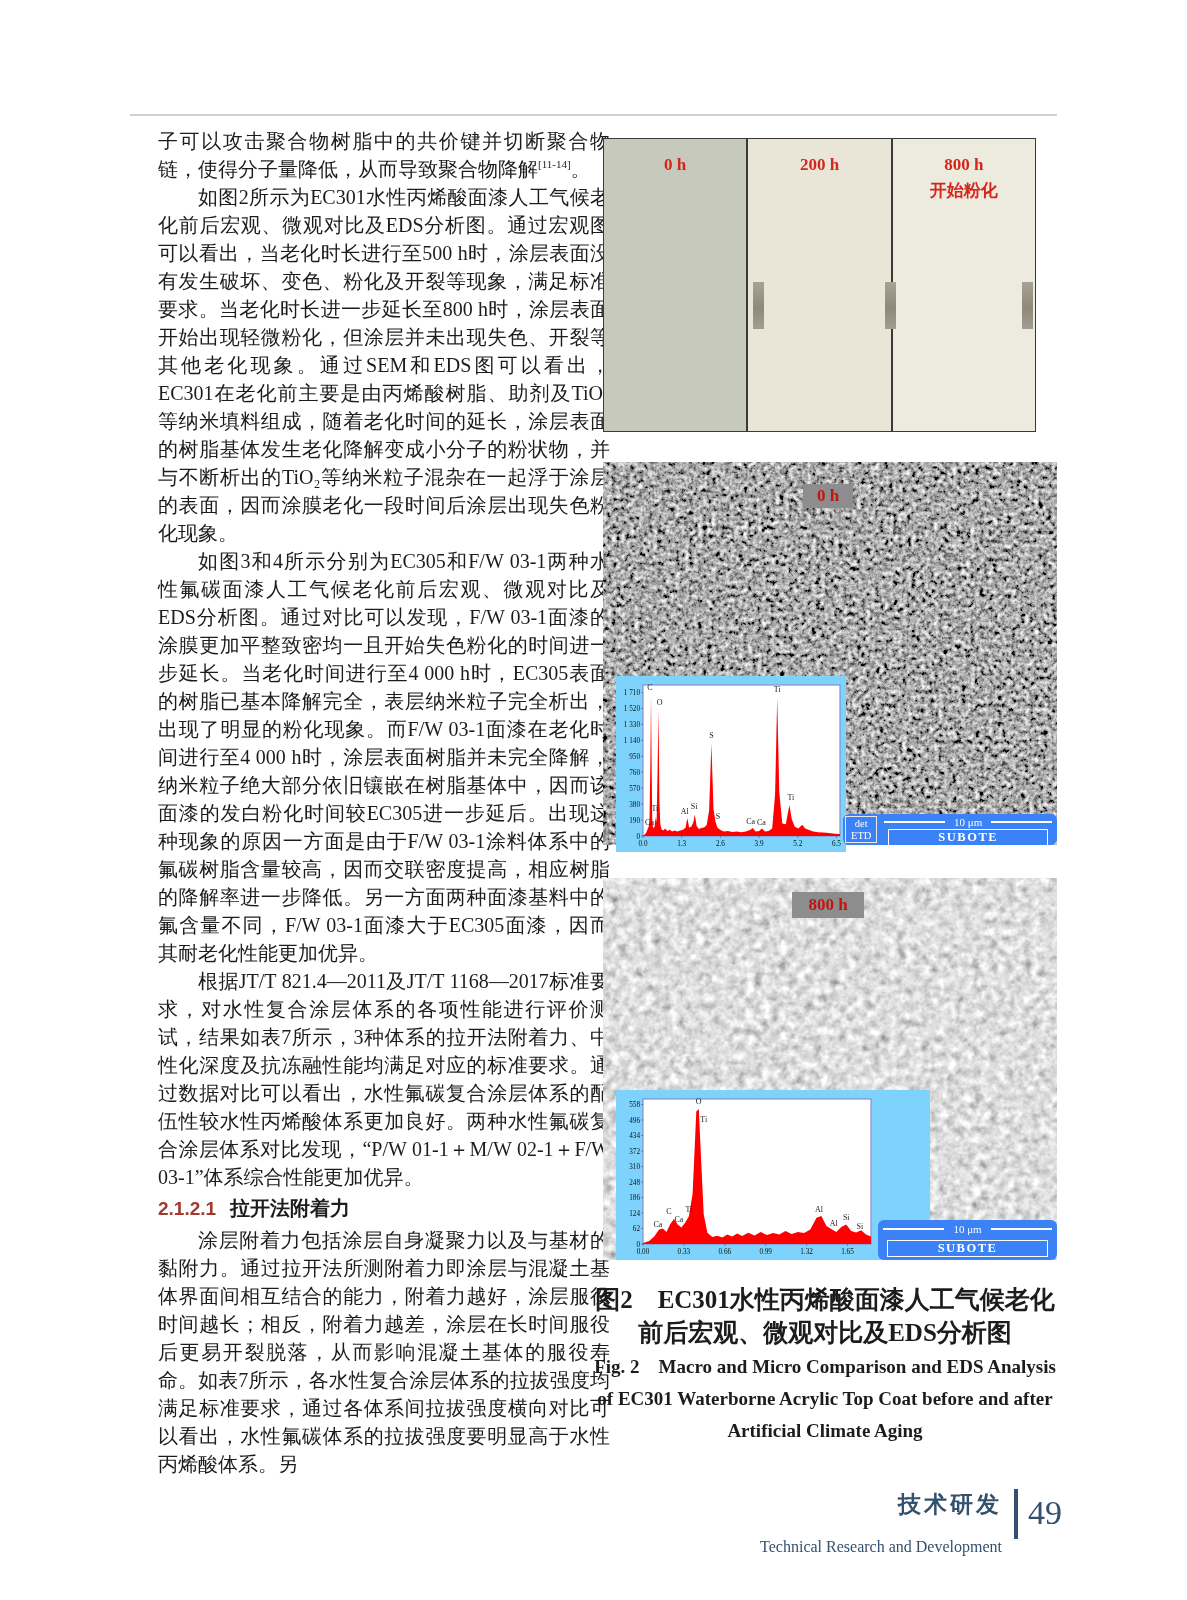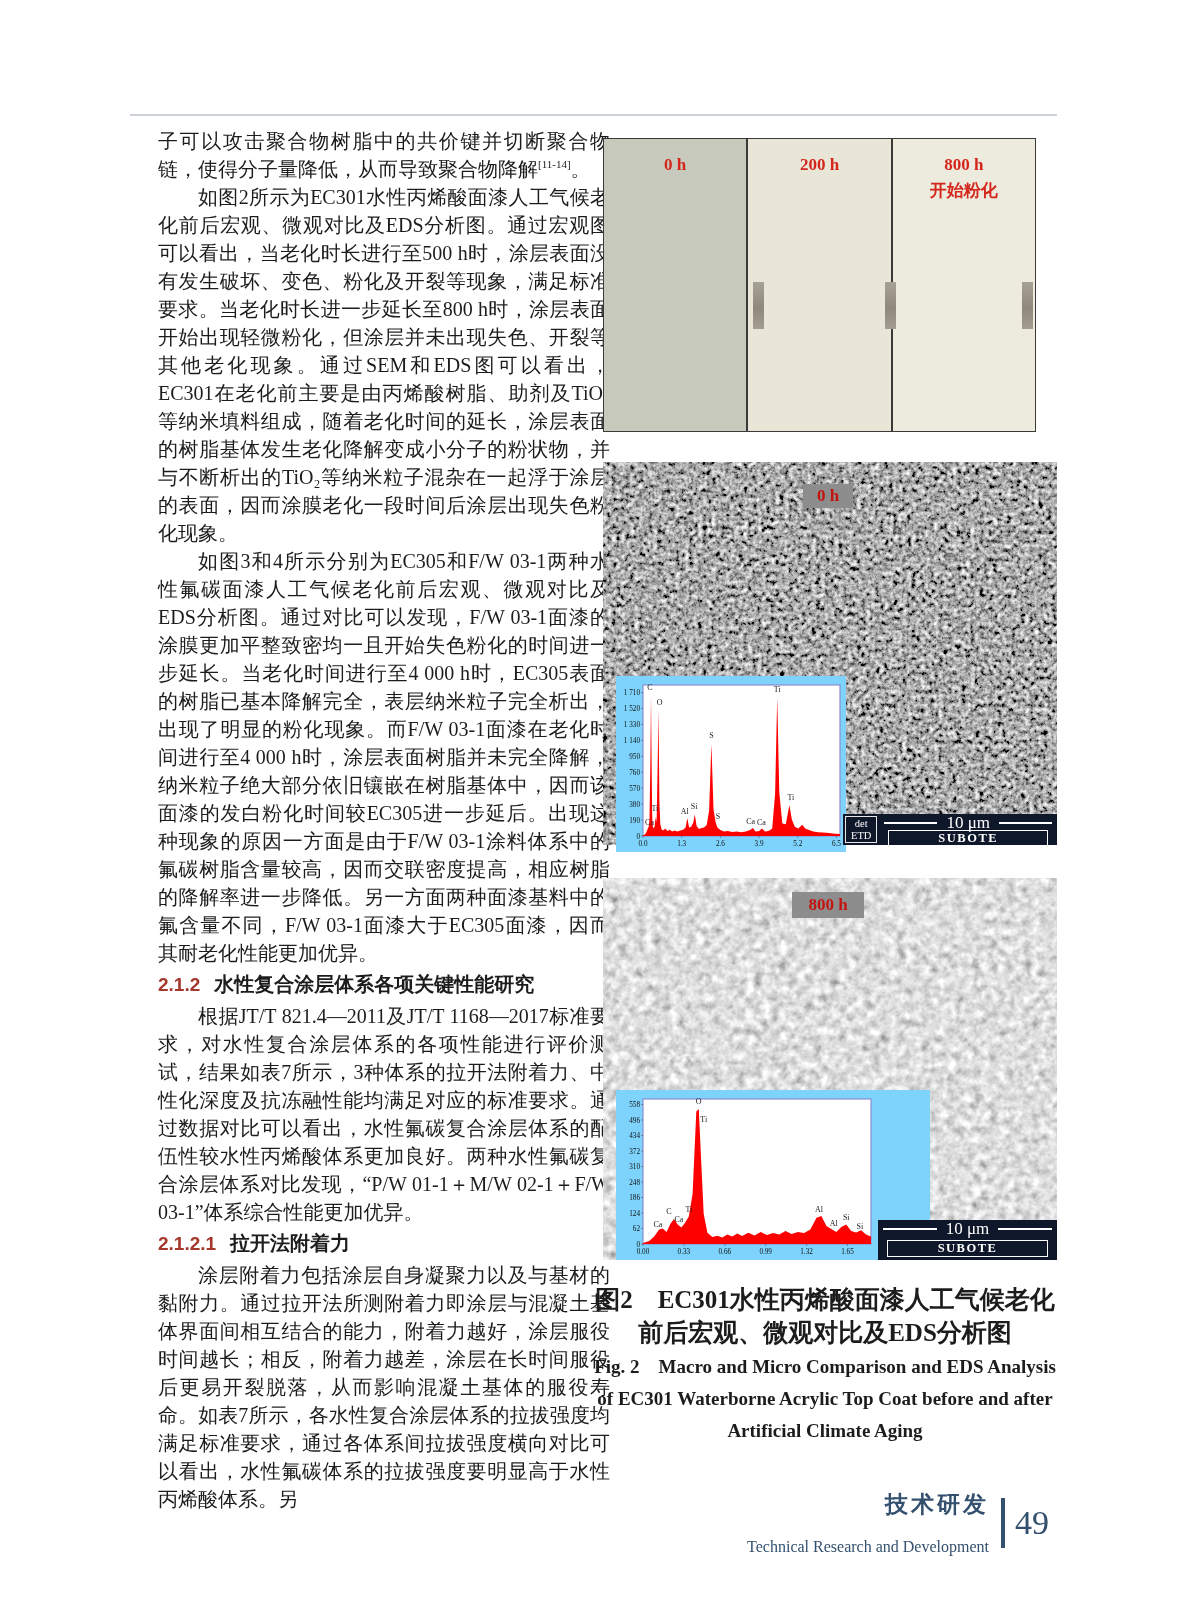--- a/index.html
+++ b/index.html
@@ -27,55 +27,54 @@
   .plabel{color:#d4261c;font-weight:bold;font-size:17px;line-height:26px;}
   .clip{position:absolute;width:11px;height:47px;top:144px;
         background:linear-gradient(180deg,#a8a295,#8f897c 55%,#a39d90);}
 
   
   .sem{position:absolute;left:603px;width:454px;}
   .sem svg.noise{display:block;}
   .sem-tag{position:absolute;background:#8d8d8d;color:#c3150f;font-weight:bold;font-size:17px;
            text-align:center;font-family:"Liberation Serif",serif;}
   .eds{position:absolute;background:#7dd3fc;}
-  .semfoot{position:absolute;right:0;bottom:0;background:#0f172a;color:#fff;display:flex;
-           font-family:"Liberation Serif",serif;}
+  .semfoot{position:absolute;right:0;bottom:0;background:#3b82f6;color:#fff;display:flex;
+           font-family:"Liberation Serif",serif;border-radius:6px;}
   .det-cell{border:1px solid #e8e8e8;margin:2px;padding:0 5px;font-size:10.5px;line-height:12px;
             display:flex;flex-direction:column;justify-content:center;text-align:center;}
   .scale-col{flex:1;display:flex;flex-direction:column;justify-content:space-between;padding:2px 5px 2px 5px;box-sizing:border-box;}
-  .scale-row{display:flex;align-items:center;gap:9px;font-size:17px;height:13px;}
+  .scale-row{display:flex;align-items:center;gap:9px;font-size:11px;height:13px;}
   .scale-line{flex:1;height:2px;background:#fff;}
   .brand-box{border:1.5px solid #fff;text-align:center;font-size:12.5px;font-weight:bold;
              letter-spacing:1.5px;line-height:15px;margin:1px 4px 1px 4px;}
 
   
   .caption{position:absolute;left:586px;top:1283px;width:478px;text-align:center;font-weight:bold;}
   .cap-zh{font-size:25px;line-height:33px;}
   .cap-en{font-size:19px;line-height:32px;margin-top:2px;}
 
   
-  .pfooter{position:absolute;right:138px;top:1489px;display:flex;align-items:center;}
+  .pfooter{position:absolute;right:125px;top:1489px;display:flex;align-items:flex-start;}
   .pf-text{text-align:right;color:#33506e;}
   .pf-zh{font-size:23px;font-weight:bold;letter-spacing:3px;font-family:"Liberation Sans",sans-serif;}
   .pf-en{font-size:16px;font-weight:normal;margin-top:18px;font-family:"Liberation Serif",serif;}
   .pf-bar{width:4px;background:#33506e;height:50px;margin:0 10px 0 12px;}
   .pf-num{font-size:34px;color:#33506e;line-height:48px;font-family:"Liberation Serif",serif;}
 </style>
 </head>
 <body>
 
 <div id="page">
 
   <div class="hrule"></div>
 
   <div class="article">
       <p class="para"><span>子可以攻击聚合物树脂中的共价键并切断聚合物链，使得分子量降低，从而导致聚合物降解</span><sup>[11-14]</sup><span>。</span></p>
       <p class="para ind"><span>如图2所示为EC301水性丙烯酸面漆人工气候老化前后宏观、微观对比及EDS分析图。通过宏观图可以看出，当老化时长进行至500 h时，涂层表面没有发生破坏、变色、粉化及开裂等现象，满足标准要求。当老化时长进一步延长至800 h时，涂层表面开始出现轻微粉化，但涂层并未出现失色、开裂等其他老化现象。通过SEM和EDS图可以看出，EC301在老化前主要是由丙烯酸树脂、助剂及TiO₂等纳米填料组成，随着老化时间的延长，涂层表面的树脂基体发生老化降解变成小分子的粉状物，并与不断析出的TiO₂等纳米粒子混杂在一起浮于涂层的表面，因而涂膜老化一段时间后涂层出现失色粉化现象。</span></p>
       <p class="para ind"><span>如图3和4所示分别为EC305和F/W 03-1两种水性氟碳面漆人工气候老化前后宏观、微观对比及EDS分析图。通过对比可以发现，F/W 03-1面漆的涂膜更加平整致密均一且开始失色粉化的时间进一步延长。当老化时间进行至4 000 h时，EC305表面的树脂已基本降解完全，表层纳米粒子完全析出，出现了明显的粉化现象。而F/W 03-1面漆在老化时间进行至4 000 h时，涂层表面树脂并未完全降解，纳米粒子绝大部分依旧镶嵌在树脂基体中，因而该面漆的发白粉化时间较EC305进一步延后。出现这种现象的原因一方面是由于F/W 03-1涂料体系中的氟碳树脂含量较高，因而交联密度提高，相应树脂的降解率进一步降低。另一方面两种面漆基料中的氟含量不同，F/W 03-1面漆大于EC305面漆，因而其耐老化性能更加优异。</span></p>
-      <div class="heading"><span class="hnum">2.1.2</span><span class="htitle">水性复合涂层体系各项关键性能研究</span></div>
       <p class="para ind"><span>根据JT/T 821.4—2011及JT/T 1168—2017标准要求，对水性复合涂层体系的各项性能进行评价测试，结果如表7所示，3种体系的拉开法附着力、中性化深度及抗冻融性能均满足对应的标准要求。通过数据对比可以看出，水性氟碳复合涂层体系的配伍性较水性丙烯酸体系更加良好。两种水性氟碳复合涂层体系对比发现，“P/W 01-1＋M/W 02-1＋F/W 03-1”体系综合性能更加优异。</span></p>
       <div class="heading"><span class="hnum">2.1.2.1</span><span class="htitle">拉开法附着力</span></div>
       <p class="para ind"><span>涂层附着力包括涂层自身凝聚力以及与基材的黏附力。通过拉开法所测附着力即涂层与混凝土基体界面间相互结合的能力，附着力越好，涂层服役时间越长；相反，附着力越差，涂层在长时间服役后更易开裂脱落，从而影响混凝土基体的服役寿命。如表7所示，各水性复合涂层体系的拉拔强度均满足标准要求，通过各体系间拉拔强度横向对比可以看出，水性氟碳体系的拉拔强度要明显高于水性丙烯酸体系。另</span></p>
     </div>
 
   <div class="photos">
 
     <div class="panel" style="background: rgb(198, 201, 187);">
         <div class="plabel">0 h</div>
       </div>

